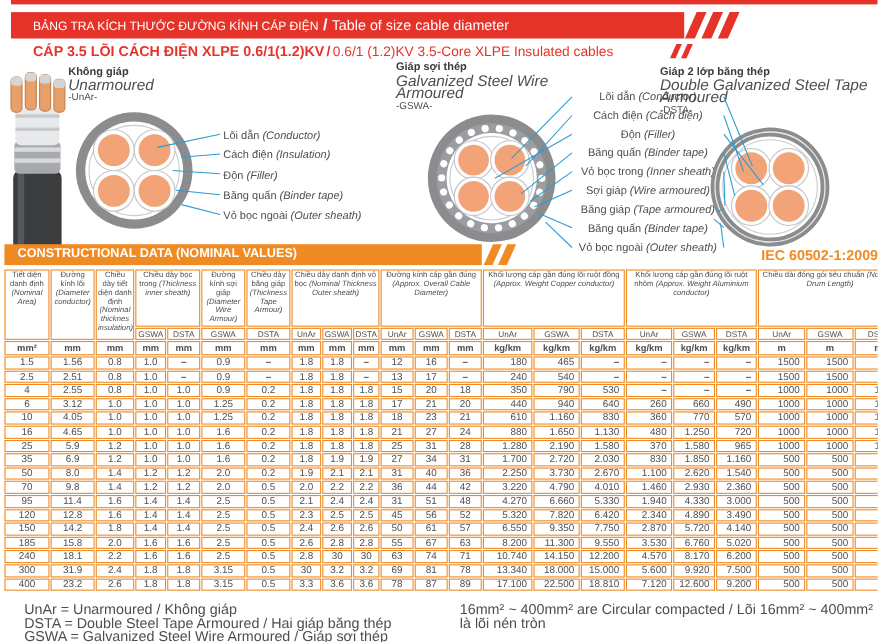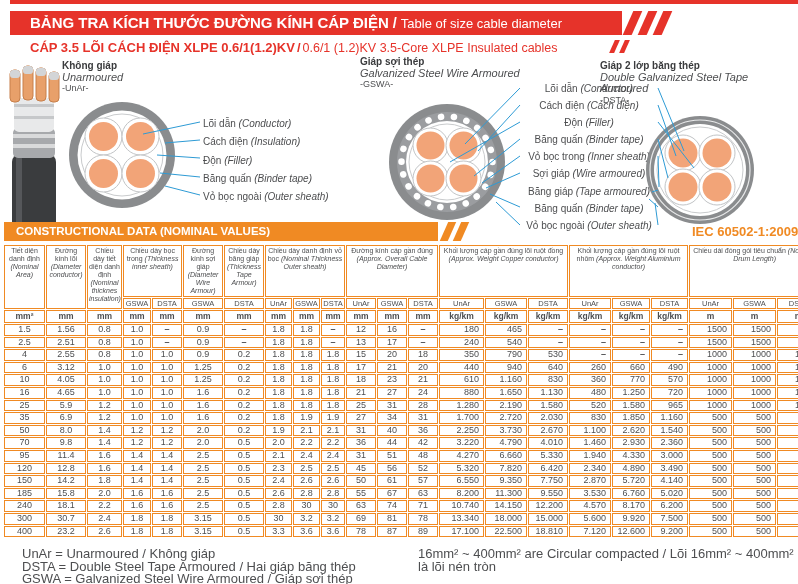--- a/index.html
+++ b/index.html
@@ -3,40 +3,40 @@
 <meta charset="utf-8">
 <style>
   html,body{margin:0;padding:0;background:#fff;}
   .page{position:relative;width:798px;height:584px;background:#fff;overflow:hidden;
         font-family:"Liberation Sans",sans-serif;color:#4d4e50;}
 
   
   .top-strip{position:absolute;left:10px;top:0;width:788px;height:4px;background:#e6332a;}
   .title-bar{position:absolute;left:10px;top:11px;width:612px;height:24px;background:#e6332a;
              color:#fff;line-height:24px;padding-left:20px;box-sizing:border-box;white-space:nowrap;}
-  .title-bar .vi{font-weight:bold;font-size:15px;}
+  .title-bar .vi{font-weight:normal;font-size:11px;}
   .title-bar .sep{font-weight:bold;font-size:14.5px;padding:0 4px;}
   .title-bar .en{font-size:13px;}
   .slash{position:absolute;background:#e6332a;transform:skewX(-24deg);}
   .s1{left:628px;top:11px;width:9px;height:24px;}
   .s2{left:643px;top:11px;width:9px;height:24px;}
   .s3{left:658px;top:11px;width:9px;height:24px;}
   .subtitle{position:absolute;left:30px;top:38px;height:16px;white-space:nowrap;color:#e6332a;}
   .subtitle .vi{font-weight:bold;font-size:13px;}
   .subtitle .sep{font-weight:bold;font-size:13px;padding:0 2px;}
   .subtitle .en{font-size:12.5px;}
   .s4{left:612px;top:40px;width:5px;height:13px;}
   .s5{left:622px;top:40px;width:5px;height:13px;}
 
   
   .diagrams{position:absolute;left:0;top:56px;width:798px;height:186px;}
   .leader{position:absolute;left:0;top:0;width:798px;height:186px;pointer-events:none;}
   .diag-title{position:absolute;line-height:11.5px;}
   .diag-title .t-vi{font-weight:bold;font-size:10px;color:#3a3b3d;display:block;}
-  .diag-title .t-en{font-style:italic;font-size:11px;color:#4d4e50;display:block;}
+  .diag-title .t-en{font-style:italic;font-size:14px;color:#4d4e50;display:block;}
   .diag-title .t-ab{font-size:9px;color:#4d4e50;display:block;}
   .unar-title{left:62px;top:4px;width:120px;}
   .gswa-title{left:360px;top:0;width:190px;}
   .dsta-title{left:600px;top:4px;width:198px;}
   .diag-svg{position:absolute;}
   .unar-svg{left:67px;top:44px;}
   .gswa-svg{left:387px;top:46px;}
   .dsta-svg{left:644px;top:58px;}
   .photo{position:absolute;left:6px;top:6px;}
   .labels{position:absolute;font-size:10px;color:#4d4e50;}
@@ -472,21 +472,21 @@
             <td>0.2</td>
             <td>1.8</td>
             <td>1.8</td>
             <td>1.8</td>
             <td>25</td>
             <td>31</td>
             <td>28</td>
             <td class="num">1.280</td>
             <td class="num">2.190</td>
             <td class="num">1.580</td>
-            <td class="num">520</td>
+            <td class="num">370</td>
             <td class="num">1.580</td>
             <td class="num">965</td>
             <td class="num">1000</td>
             <td class="num">1000</td>
             <td class="num">1000</td>
           </tr>
           <tr>
             <td>35</td>
             <td>6.9</td>
             <td>1.2</td>
@@ -673,21 +673,21 @@
             <td class="num">12.200</td>
             <td class="num">4.570</td>
             <td class="num">8.170</td>
             <td class="num">6.200</td>
             <td class="num">500</td>
             <td class="num">500</td>
             <td class="num">500</td>
           </tr>
           <tr>
             <td>300</td>
-            <td>30.7</td>
+            <td>31.9</td>
             <td>2.4</td>
             <td>1.8</td>
             <td>1.8</td>
             <td>3.15</td>
             <td>0.5</td>
             <td>30</td>
             <td>3.2</td>
             <td>3.2</td>
             <td>69</td>
             <td>81</td>

